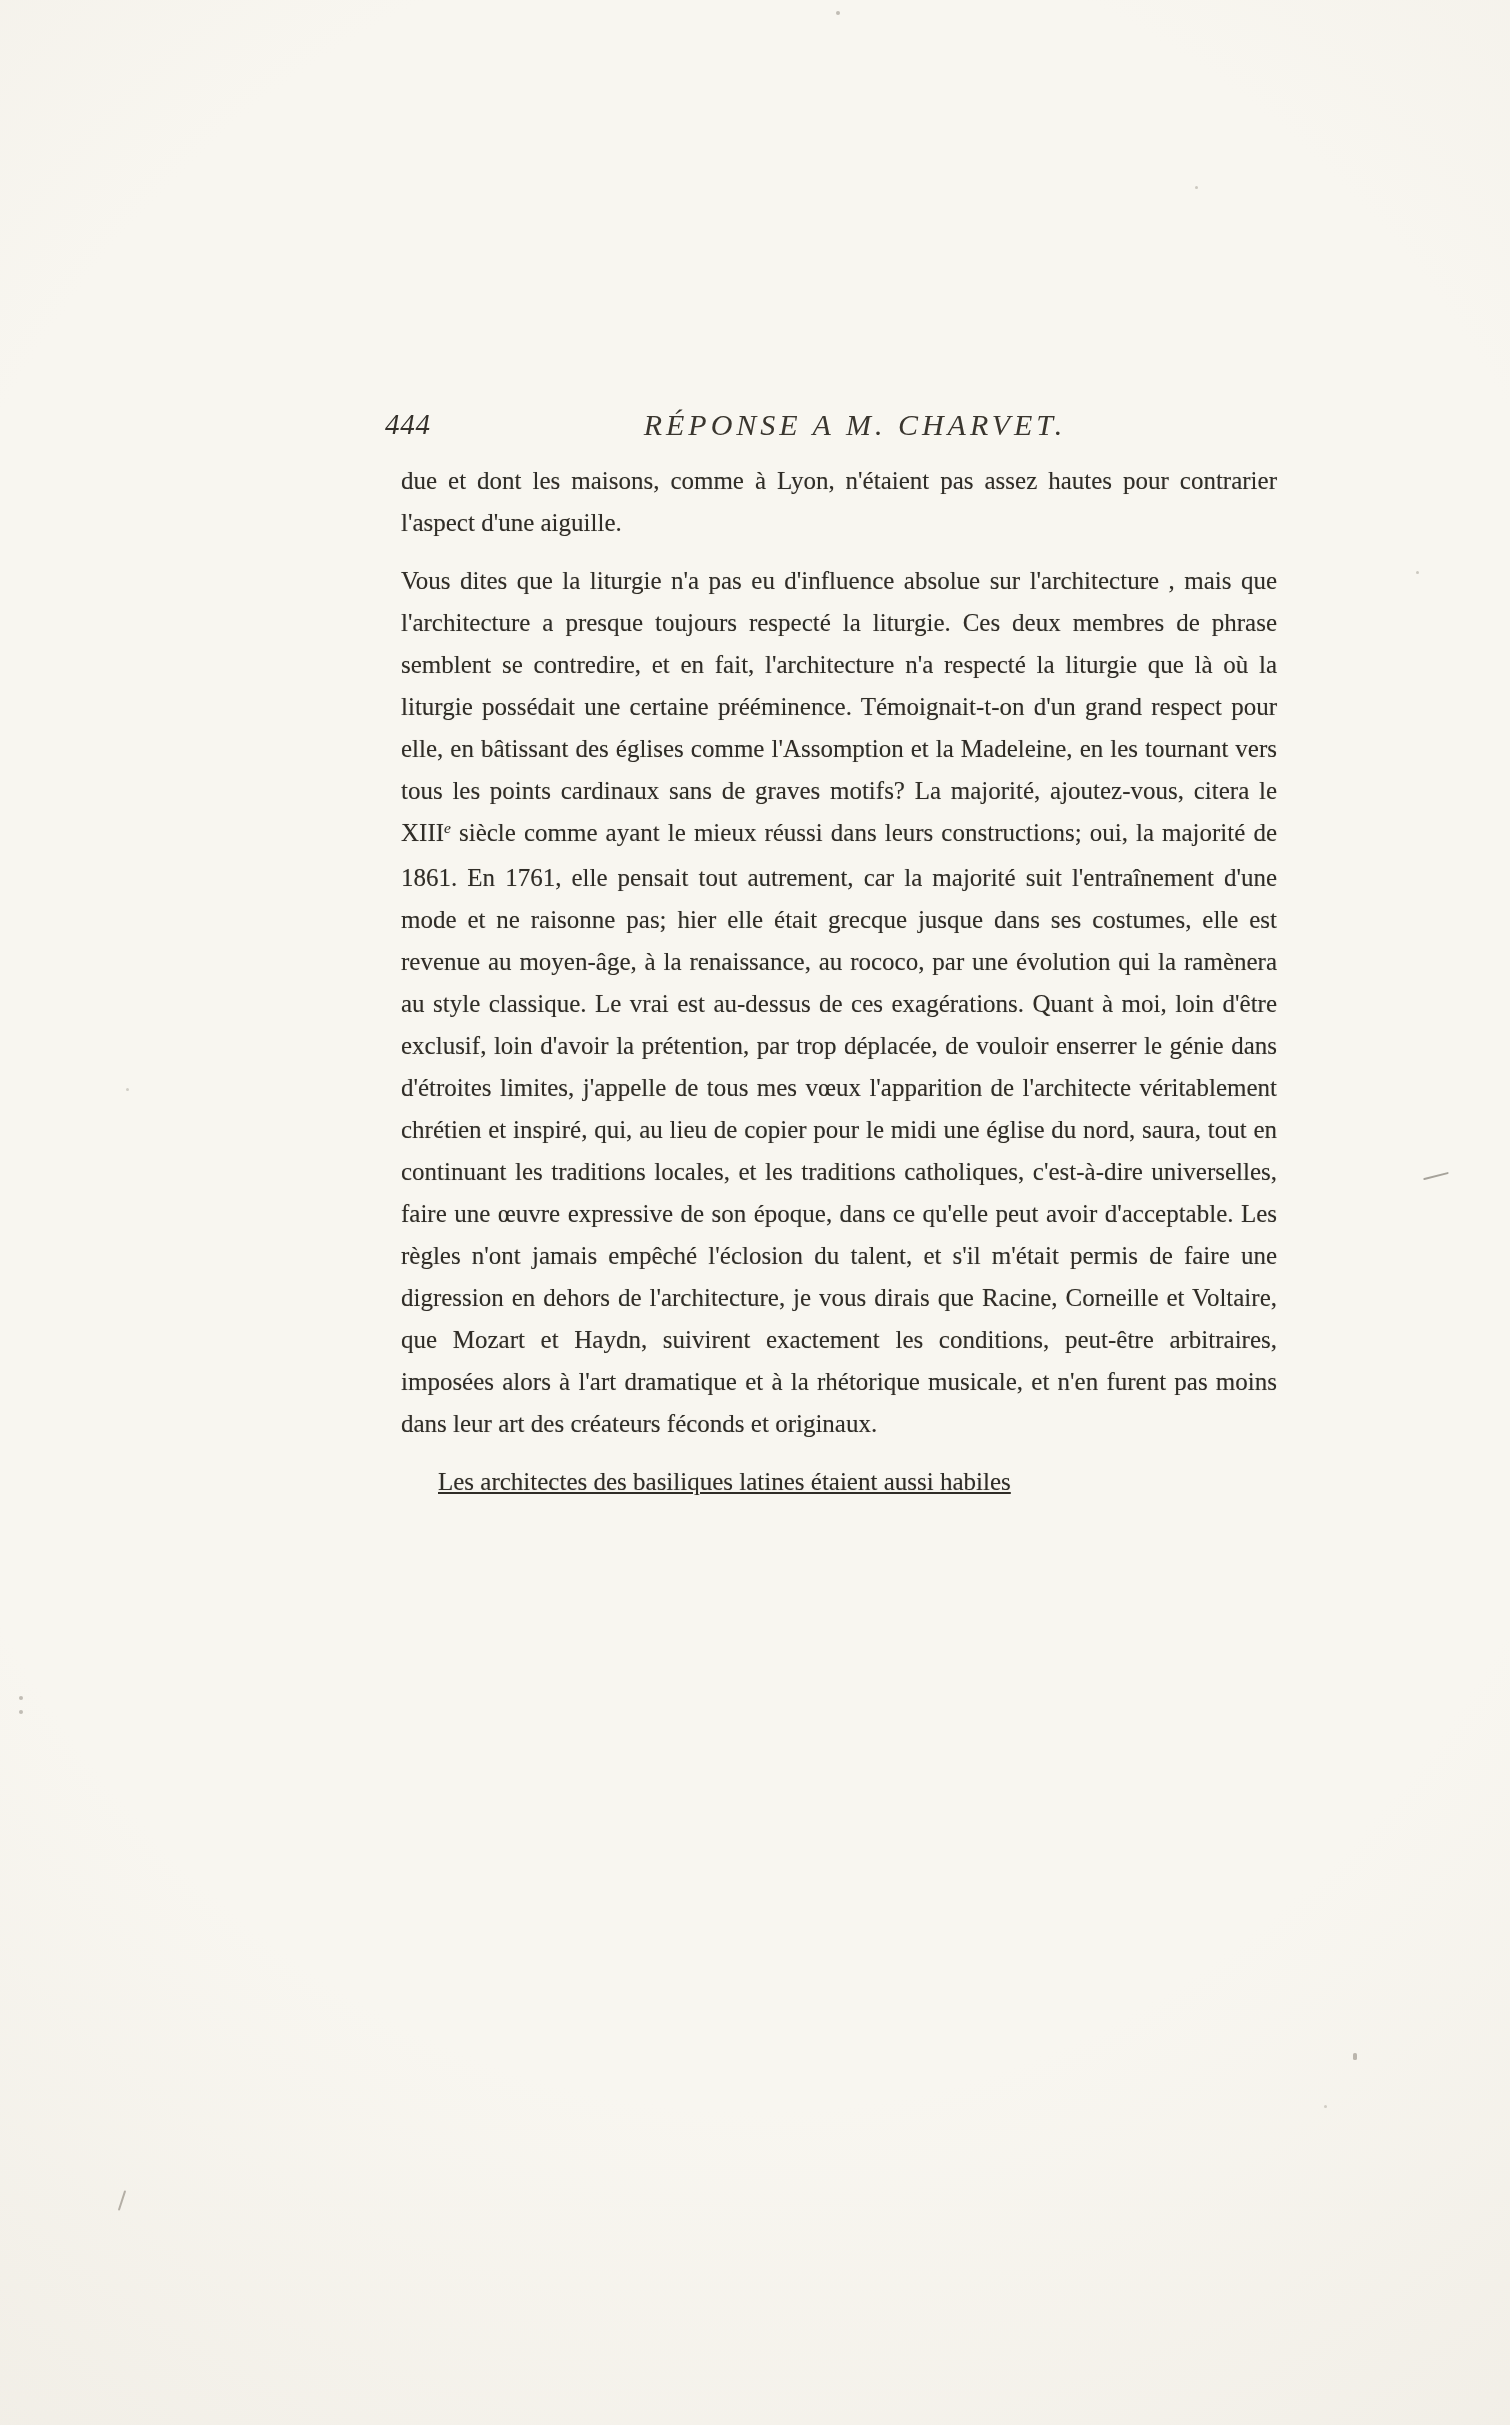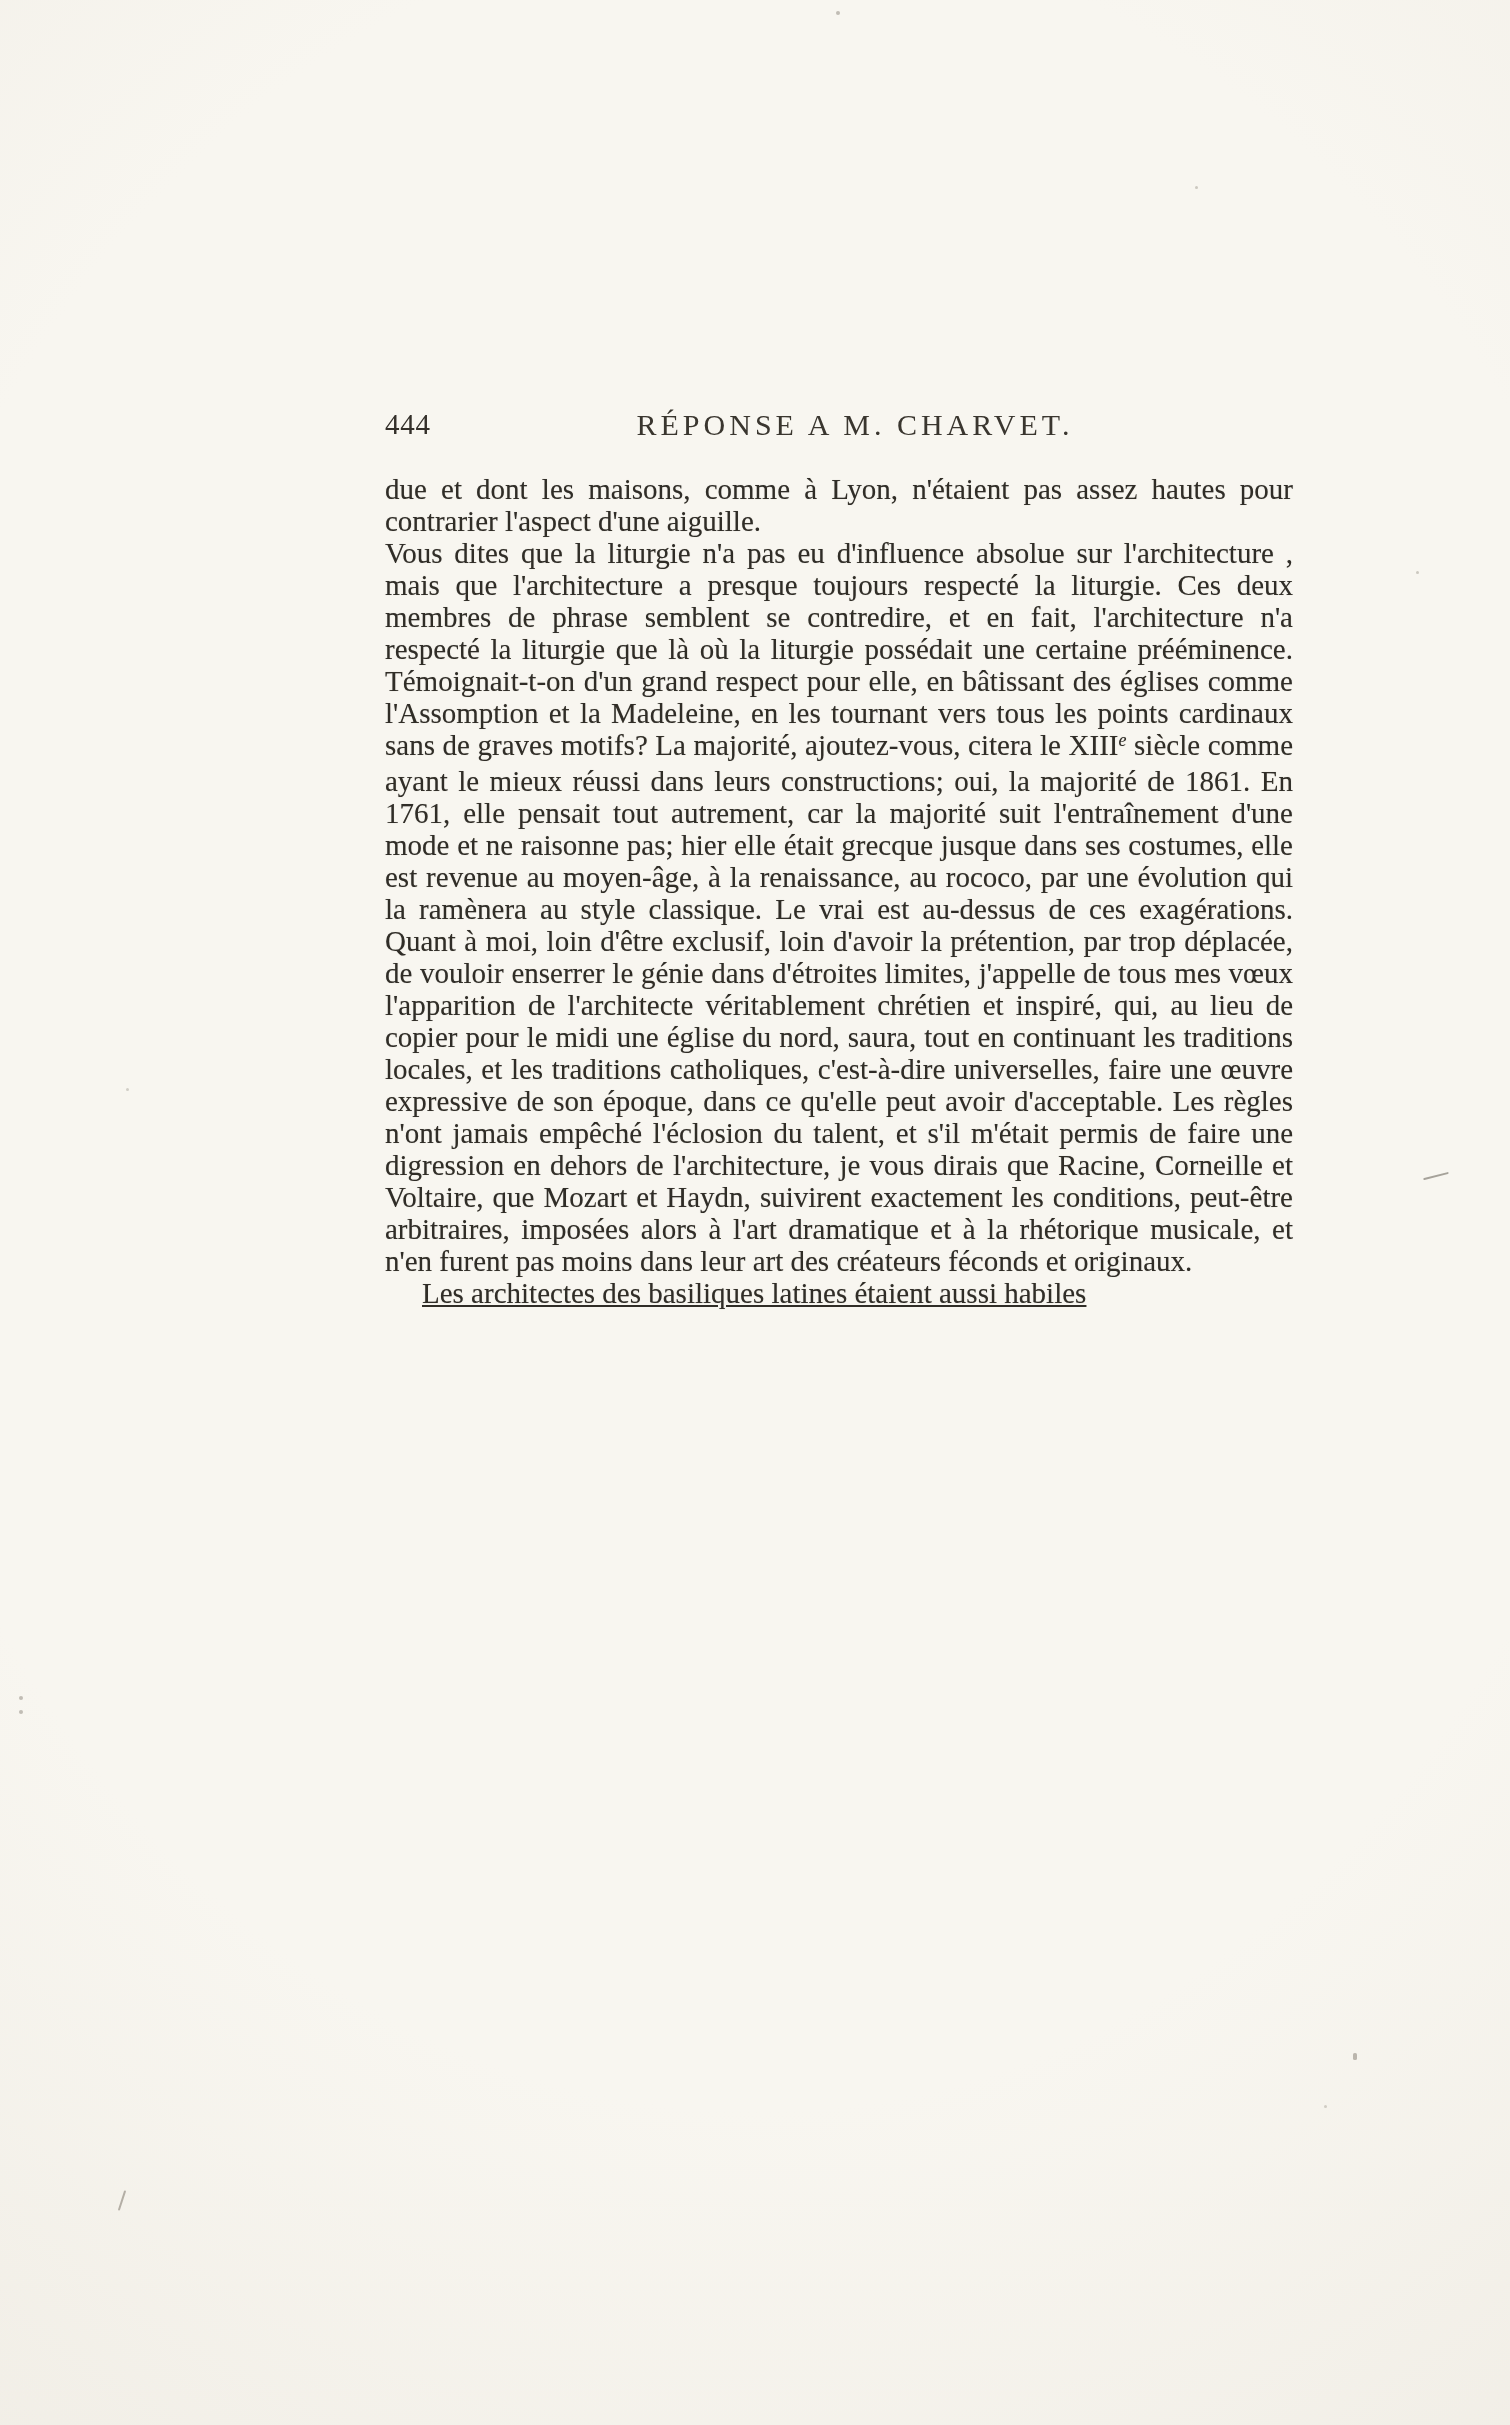--- a/index.html
+++ b/index.html
@@ -19,41 +19,42 @@
   }
   .text-block {
     position: absolute;
     left: 385px;
     top: 408px;
     width: 908px;
   }
   .header-row {
     position: relative;
     height: 36px;
-    margin-bottom: 29px;
+    margin-bottom: 6px;
+    font-style: italic;
   }
   .page-number {
     position: absolute;
     left: 0;
     top: 0;
     font-size: 29px;
     letter-spacing: 0.8px;
     color: #34302a;
   }
   .running-title {
     text-align: center;
     font-size: 30px;
     letter-spacing: 4px;
     color: #3a362f;
     padding-left: 32px;
   }
   .para {
-    margin: 0;
-    font-size: 29px;
-    line-height: 32px;
+    margin: 16px;
+    font-size: 25px;
+    line-height: 42px;
     text-align: justify;
     color: #302d27;
     text-shadow: 0 0 0.8px rgba(48,45,39,0.35);
   }
   .para.indent {
     text-indent: 37px;
     text-decoration: underline;
   }
   .em {
   }

